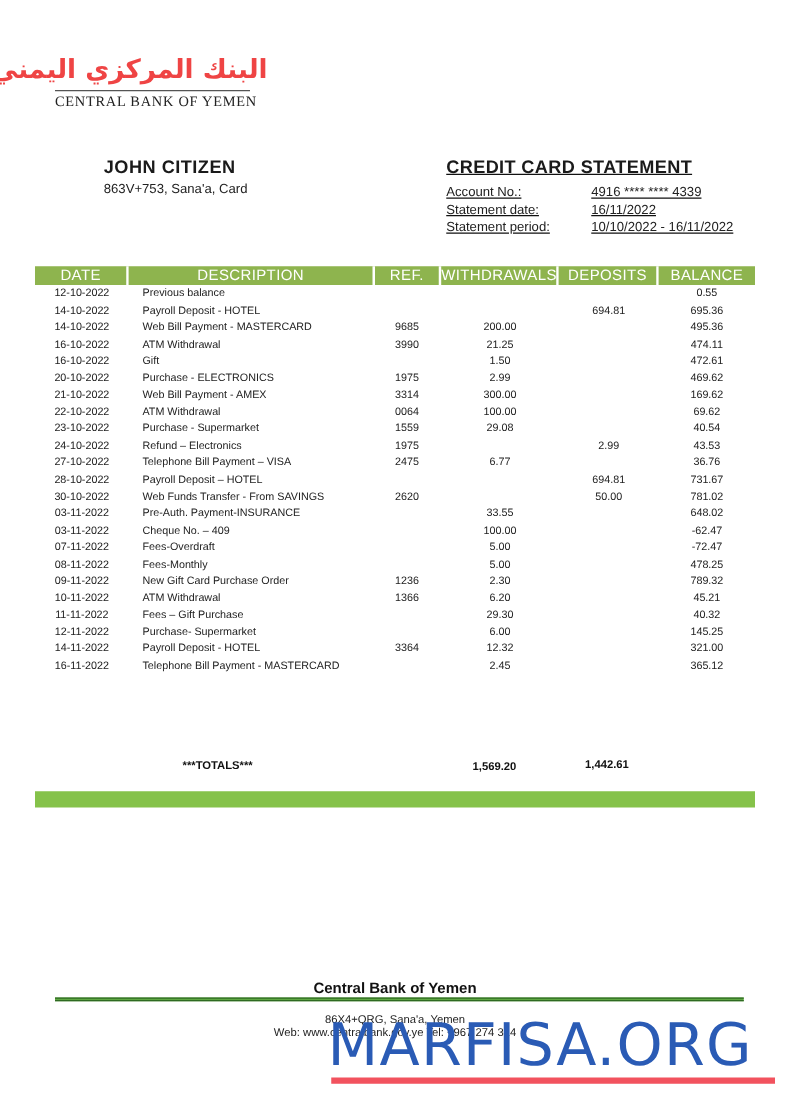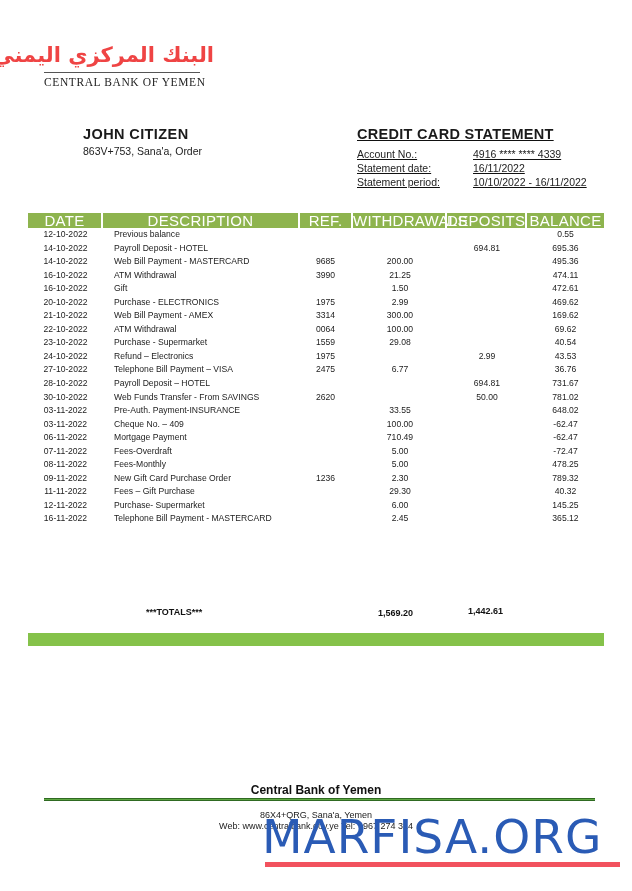--- a/index.html
+++ b/index.html
@@ -9,21 +9,21 @@
     .logo-rule { height:1px; background:#555; margin:4px 0 3px 0; width:156px; }
     .logo-en { font-family:"Liberation Serif", serif; font-size:11.5px; letter-spacing:0.6px; color:#222; white-space:nowrap; }
     .customer { position:absolute; left:44px; top:126px;margin-left:39px; }
     .customer-name { font-weight:bold; font-size:14.5px; letter-spacing:0.4px; color:#1a1a1a; }
     .customer-addr { font-size:10.5px; margin-top:3px; color:#222; }
     .stmt { position:absolute; left:357px; top:126px; width:260px;text-decoration:underline; }
     .stmt-title { font-weight:bold; font-size:14.5px; letter-spacing:0.3px; color:#1a1a1a; margin-bottom:5px; }
     .stmt-row { display:flex; font-size:10.5px; line-height:14px; color:#222; }
     .stmt-row .k { width:116px; }
     table.tx { position:absolute; left:28px; top:213px; width:576px; border-collapse:separate; border-spacing:0; table-layout:fixed; }
-    table.tx th { background:#8eb44e; color:#ffffff; font-weight:normal; font-size:15px; height:15px; line-height:15px; padding:0; text-align:center; border-right:2px solid #ffffff; letter-spacing:0.3px; }
+    table.tx th { background:#8eb44e; color:#ffffff; font-weight:normal; font-size:12px; height:15px; line-height:15px; padding:0; text-align:center; border-right:2px solid #ffffff; letter-spacing:0.3px; }
     table.tx th:last-child { border-right:none;text-align:center; }
     table.tx td { font-size:8.6px; height:13.55px; line-height:13.55px; padding:0; color:#222; white-space:nowrap; overflow:hidden; }
     td.c-date { text-align:center; }
     td.c-desc { padding-left:11px !important; }
     td.c-ref { text-align:left; padding-left:16px !important; }
     td.c-wd { text-align:center; }
     td.c-dep { text-align:center; }
     td.c-bal { text-align:center; }
     .totals { position:absolute; top:607px; left:0; width:632px; font-size:9px; font-weight:bold; color:#111; }
     .totals span { position:absolute; }
@@ -38,21 +38,21 @@
 <body>
 
 <div class="logo">
   <div class="logo-ar">البنك المركزي اليمني</div>
   <div class="logo-rule"></div>
   <div class="logo-en">CENTRAL BANK OF YEMEN</div>
 </div>
 
 <div class="customer">
   <div class="customer-name">JOHN CITIZEN</div>
-  <div class="customer-addr">863V+753, Sana'a, Order</div>
+  <div class="customer-addr">863V+753, Sana'a, Card</div>
 </div>
 
 <div class="stmt">
   <div class="stmt-title">CREDIT CARD STATEMENT</div>
   <div class="stmt-row">
     <span class="k">Account No.:</span>
     <span>4916 **** **** 4339</span>
   </div>
   <div class="stmt-row">
     <span class="k">Statement date:</span>
@@ -198,28 +198,20 @@
       </tr>
       <tr>
         <td class="c-date">03-11-2022</td>
         <td class="c-desc">Cheque No. – 409</td>
         <td class="c-ref"></td>
         <td class="c-wd">100.00</td>
         <td class="c-dep"></td>
         <td class="c-bal">-62.47</td>
       </tr>
       <tr>
-        <td class="c-date">06-11-2022</td>
-        <td class="c-desc">Mortgage Payment</td>
-        <td class="c-ref"></td>
-        <td class="c-wd">710.49</td>
-        <td class="c-dep"></td>
-        <td class="c-bal">-62.47</td>
-      </tr>
-      <tr>
         <td class="c-date">07-11-2022</td>
         <td class="c-desc">Fees-Overdraft</td>
         <td class="c-ref"></td>
         <td class="c-wd">5.00</td>
         <td class="c-dep"></td>
         <td class="c-bal">-72.47</td>
       </tr>
       <tr>
         <td class="c-date">08-11-2022</td>
         <td class="c-desc">Fees-Monthly</td>
@@ -230,34 +222,50 @@
       </tr>
       <tr>
         <td class="c-date">09-11-2022</td>
         <td class="c-desc">New Gift Card Purchase Order</td>
         <td class="c-ref">1236</td>
         <td class="c-wd">2.30</td>
         <td class="c-dep"></td>
         <td class="c-bal">789.32</td>
       </tr>
       <tr>
+        <td class="c-date">10-11-2022</td>
+        <td class="c-desc">ATM Withdrawal</td>
+        <td class="c-ref">1366</td>
+        <td class="c-wd">6.20</td>
+        <td class="c-dep"></td>
+        <td class="c-bal">45.21</td>
+      </tr>
+      <tr>
         <td class="c-date">11-11-2022</td>
         <td class="c-desc">Fees – Gift Purchase</td>
         <td class="c-ref"></td>
         <td class="c-wd">29.30</td>
         <td class="c-dep"></td>
         <td class="c-bal">40.32</td>
       </tr>
       <tr>
         <td class="c-date">12-11-2022</td>
         <td class="c-desc">Purchase- Supermarket</td>
         <td class="c-ref"></td>
         <td class="c-wd">6.00</td>
         <td class="c-dep"></td>
         <td class="c-bal">145.25</td>
+      </tr>
+      <tr>
+        <td class="c-date">14-11-2022</td>
+        <td class="c-desc">Payroll Deposit - HOTEL</td>
+        <td class="c-ref">3364</td>
+        <td class="c-wd">12.32</td>
+        <td class="c-dep"></td>
+        <td class="c-bal">321.00</td>
       </tr>
       <tr>
         <td class="c-date">16-11-2022</td>
         <td class="c-desc">Telephone Bill Payment - MASTERCARD</td>
         <td class="c-ref"></td>
         <td class="c-wd">2.45</td>
         <td class="c-dep"></td>
         <td class="c-bal">365.12</td>
       </tr>
     </tbody>

